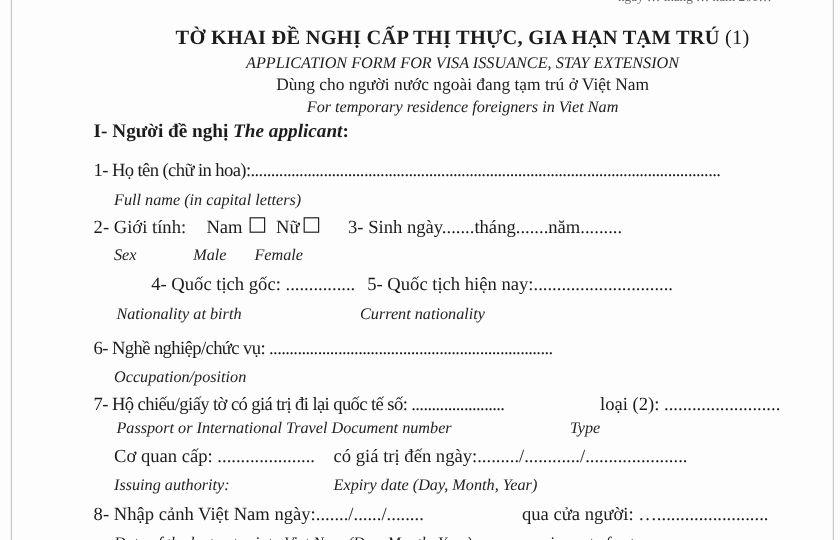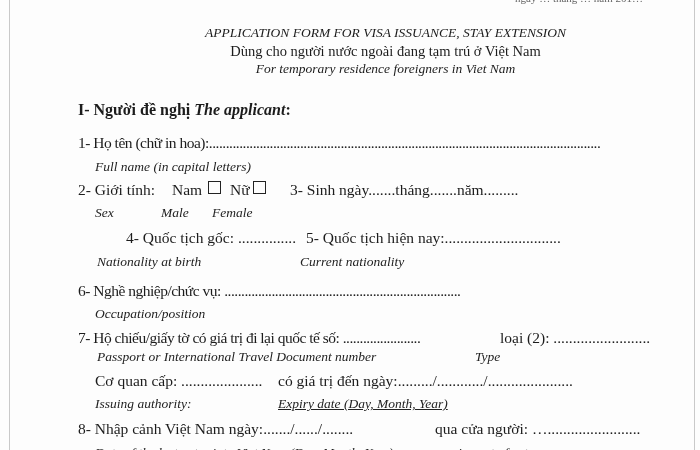--- a/index.html
+++ b/index.html
@@ -35,20 +35,24 @@
 </head>
 <body>
 
 <div class="page">
   <div class="edge left"></div>
   <div class="edge right"></div>
 
   <div class="date-note">ngày … tháng … năm 201…</div>
 
   <div class="header">
+    <div class="title">
+      <span>TỜ KHAI ĐỀ NGHỊ CẤP THỊ THỰC, GIA HẠN TẠM TRÚ</span>
+      <span class="tnote">(1)</span>
+    </div>
     <div class="sub-en">APPLICATION FORM FOR VISA ISSUANCE, STAY EXTENSION</div>
     <div class="note-vi">Dùng cho người nước ngoài đang tạm trú ở Việt Nam</div>
     <div class="note-en">For temporary residence foreigners in Viet Nam</div>
   </div>
 
   <div class="sec-head">
     <span>I- Người đề nghị</span>
     <span class="en">The applicant</span><span>:</span>
   </div>
 
@@ -89,21 +93,21 @@
     <span style="left:2px;">Passport or International Travel Document number</span>
     <span style="left:380px;">Type</span>
   </div>
 
   <div class="row" style="top:372px;left:95px;">
     <span style="left:183px;">có giá trị đến ngày:........./............/......................</span>
     <span style="left:0;">Cơ quan cấp:  .....................</span>
   </div>
   <div class="row sub" style="top:396px;">
     <span style="left:0;">Issuing authority:</span>
-    <span style="left:183px;text-decoration:underline;">Expiry date (Day, Month, Year)</span>
+    <span style="left:183px;">Expiry date (Day, Month, Year)</span>
   </div>
 
   <div class="row" style="top:420px;">
     <span style="left:0;">8- Nhập cảnh Việt Nam ngày:......./....../........</span>
     <span style="left:357px;">qua cửa người: …........................</span>
   </div>
   <div class="row sub" style="top:445px;">
     <span style="left:0;">Date of the last entry into Viet Nam (Day, Month, Year)</span>
     <span style="left:357px;">via port of entry</span>
   </div>

